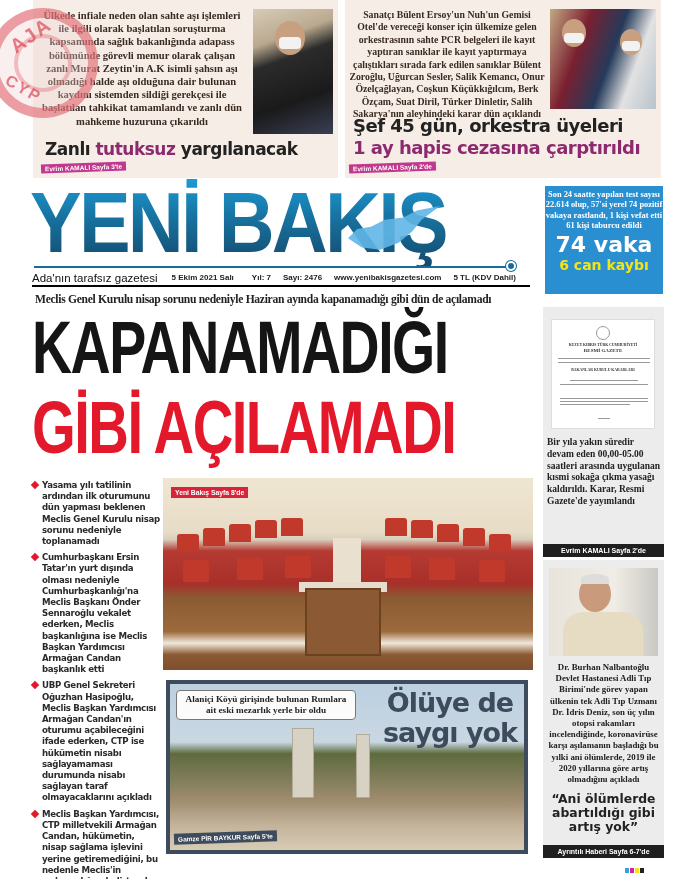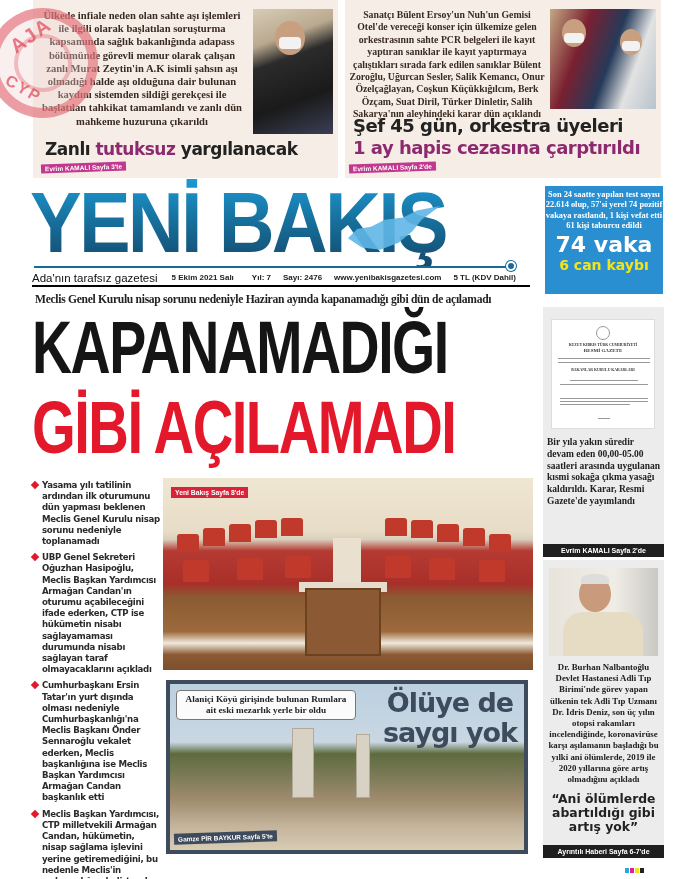--- a/index.html
+++ b/index.html
@@ -261,22 +261,22 @@
     <div class="gz-line" style="left:8px;top:81px;width:88px;height:0.8px;"></div>
     <div class="gz-line" style="left:8px;top:84px;width:70px;height:0.8px;"></div>
     <div class="gz-line" style="left:46px;top:98px;width:12px;height:0.8px;"></div>
   </div>
   <div class="gazette-text">Bir yıla yakın süredir devam eden 00,00-05.00 saatleri arasında uygulanan kısmi sokağa çıkma yasağı kaldırıldı. Karar, Resmi Gazete'de yayımlandı</div>
 </div>
 <div class="dark-tag gazette-tag">Evrim KAMALI Sayfa 2'de</div>
 
 <div class="bullets">
   <div class="bullet"><span class="bullet-icon"></span><span>Yasama yılı tatilinin ardından ilk oturumunu dün yapması beklenen Meclis Genel Kurulu nisap sorunu nedeniyle toplanamadı</span></div>
+  <div class="bullet"><span class="bullet-icon"></span><span>Cumhurbaşkanı Ersin Tatar'ın yurt dışında olması nedeniyle Cumhurbaşkanlığı'na Meclis Başkanı Önder Sennaroğlu vekalet ederken, Meclis başkanlığına ise Meclis Başkan Yardımcısı Armağan Candan başkanlık etti</span></div>
   <div class="bullet"><span class="bullet-icon"></span><span>UBP Genel Sekreteri Oğuzhan Hasipoğlu, Meclis Başkan Yardımcısı Armağan Candan'ın oturumu açabileceğini ifade ederken, CTP ise hükümetin nisabı sağlayamaması durumunda nisabı sağlayan taraf olmayacaklarını açıkladı</span></div>
-  <div class="bullet"><span class="bullet-icon"></span><span>Cumhurbaşkanı Ersin Tatar'ın yurt dışında olması nedeniyle Cumhurbaşkanlığı'na Meclis Başkanı Önder Sennaroğlu vekalet ederken, Meclis başkanlığına ise Meclis Başkan Yardımcısı Armağan Candan başkanlık etti</span></div>
   <div class="bullet"><span class="bullet-icon"></span><span>Meclis Başkan Yardımcısı, CTP milletvekili Armağan Candan, hükümetin, nisap sağlama işlevini yerine getiremediğini, bu nedenle Meclis'in açılamadığını belirterek, meclisin "en yaşlı üye" tarafından açılabileceğini söyledi</span></div>
 
 </div>
 
 <div class="parl-photo">
   <div class="seat" style="left:14px;top:56px;"></div>
   <div class="seat" style="left:40px;top:50px;"></div>
   <div class="seat" style="left:66px;top:46px;"></div>
   <div class="seat" style="left:92px;top:42px;"></div>
   <div class="seat" style="left:118px;top:40px;"></div>

